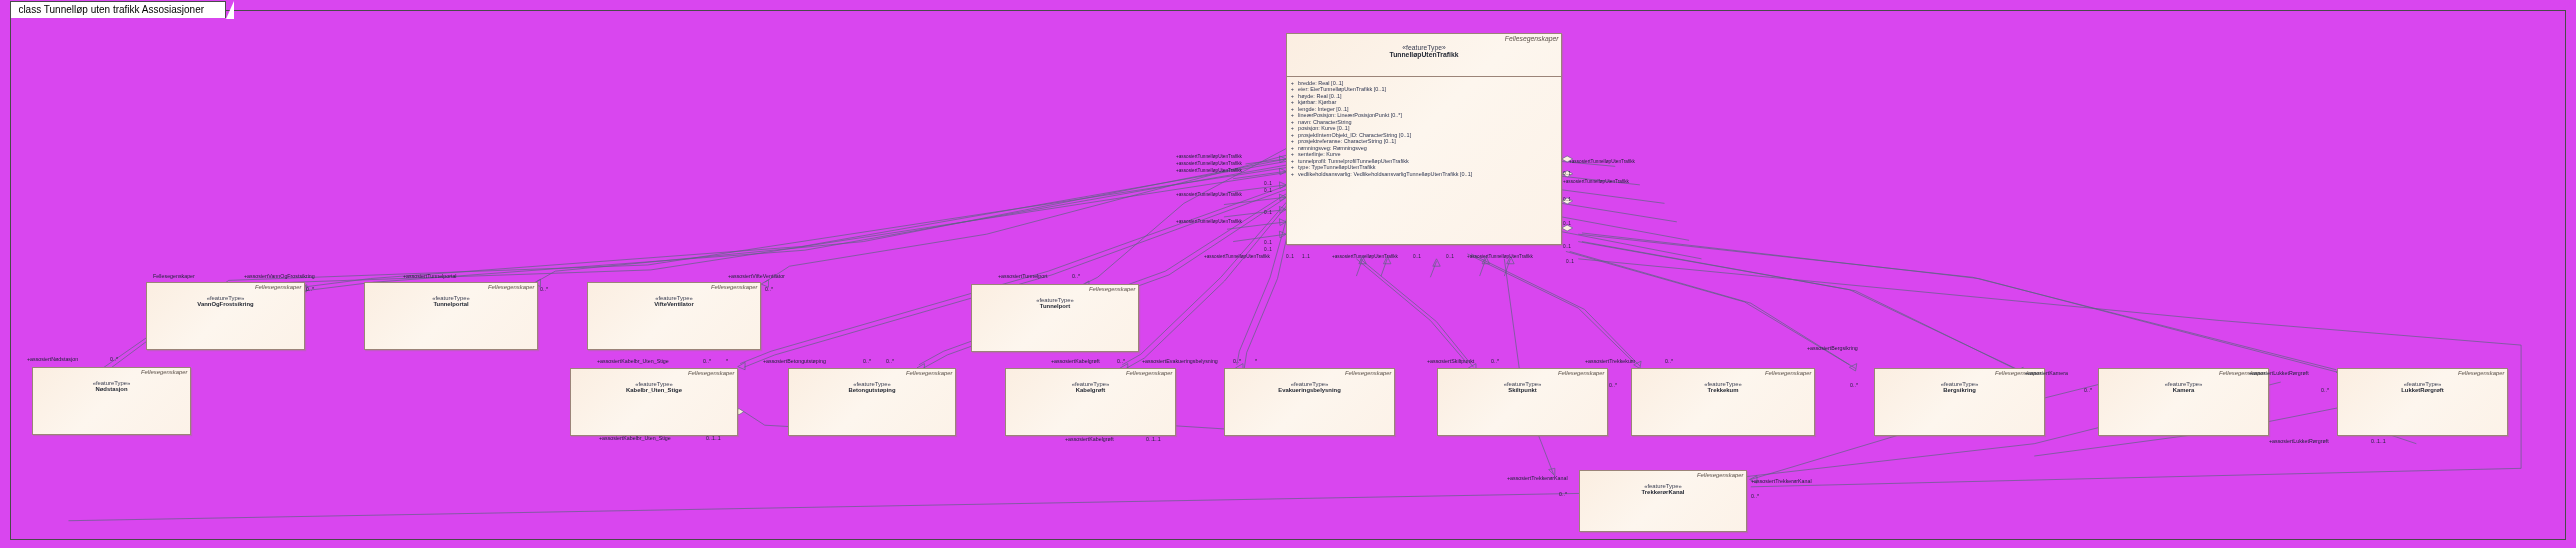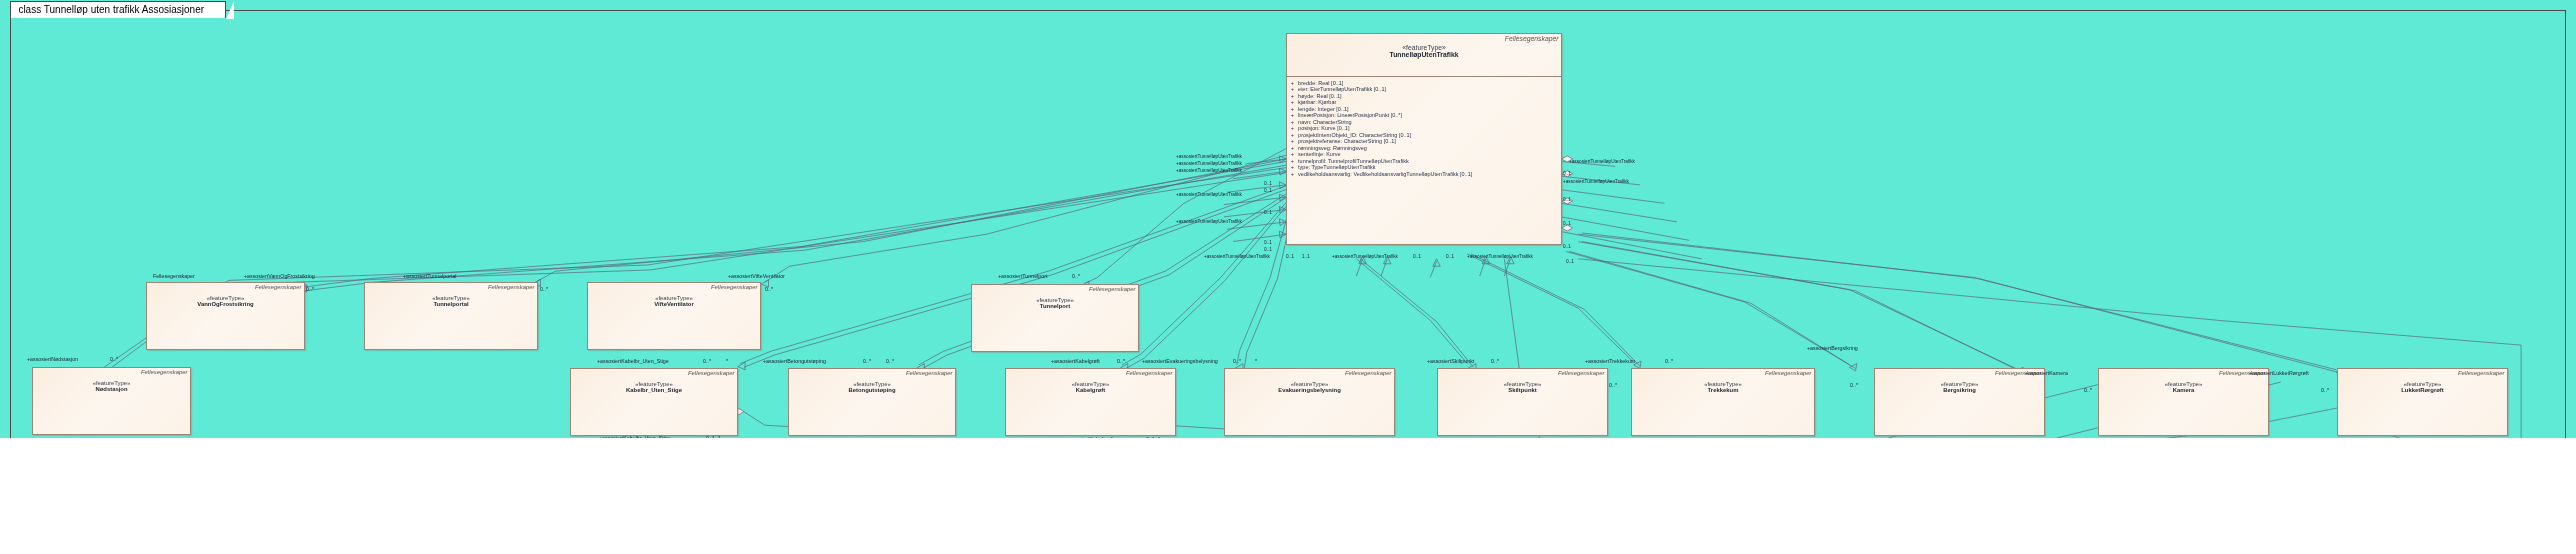--- a/index.html
+++ b/index.html
@@ -1,17 +1,17 @@
 <!DOCTYPE html>
 <html style="font-size:10px"><head>
 <meta charset="utf-8">
 <style>
   html,body{margin:0;padding:0;background:#ffffff;}
   body{font-family:"Liberation Sans","DejaVu Sans",sans-serif;}
-  #canvas{position:relative;width:2576px;height:438px;background:#5eead4;overflow:hidden;}
+  #canvas{position:relative;width:2576px;height:548px;background:#d946ef;overflow:hidden;}
 
   
   #frame{position:absolute;left:10px;top:10px;width:2556px;height:530px;border:0.6px solid #4a4a4a;box-sizing:border-box;}
   #title-tab{position:absolute;left:10px;top:0.6px;height:17.3px;box-sizing:border-box;
              border:0.6px solid #4a4a4a;border-bottom:none;background:#ffffff;
              padding:2.5px 21px 2.5px 7.4px;font-size:10px;color:#000;white-space:nowrap;z-index:40;}
   #title-tab:after{content:"";position:absolute;right:-8.6px;top:-0.6px;width:0;height:0;
              border-left:8.6px solid transparent;border-bottom:18px solid #ffffff;}
 
   

